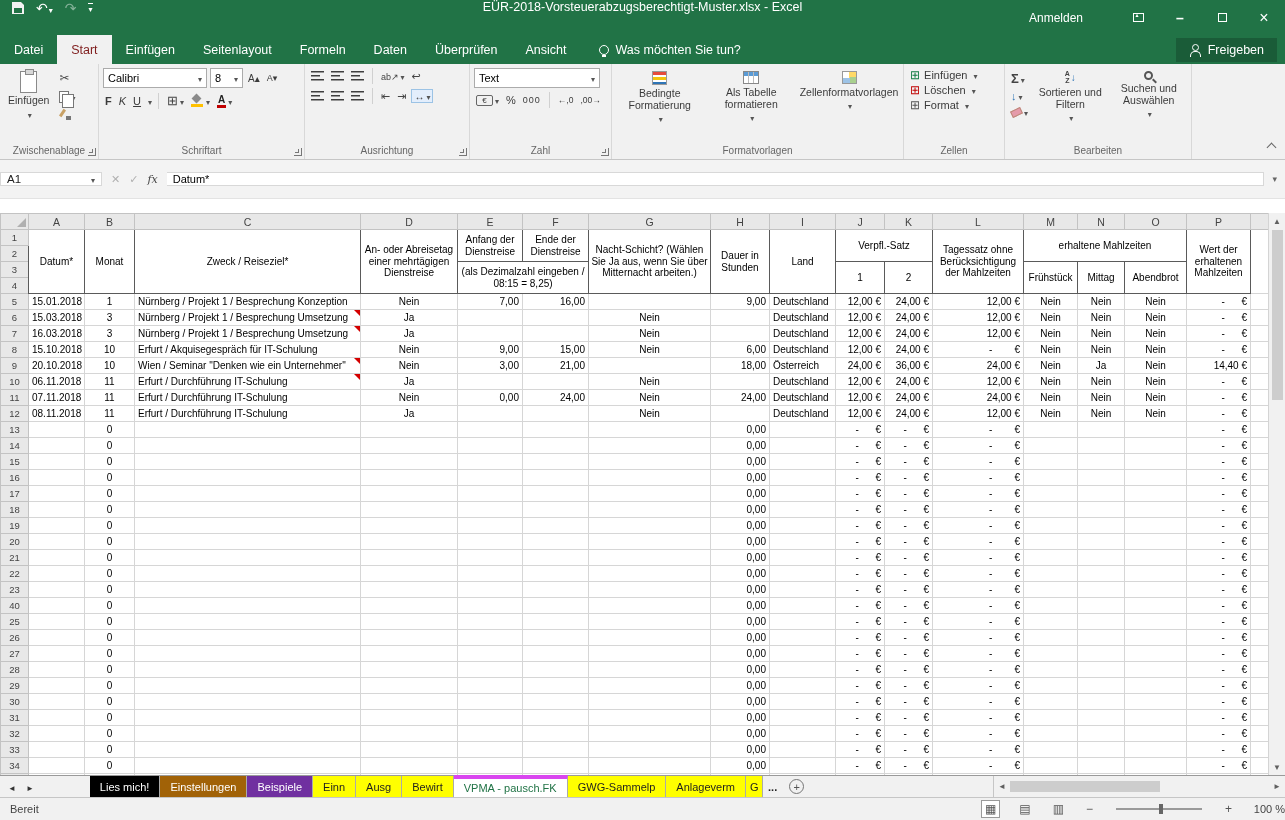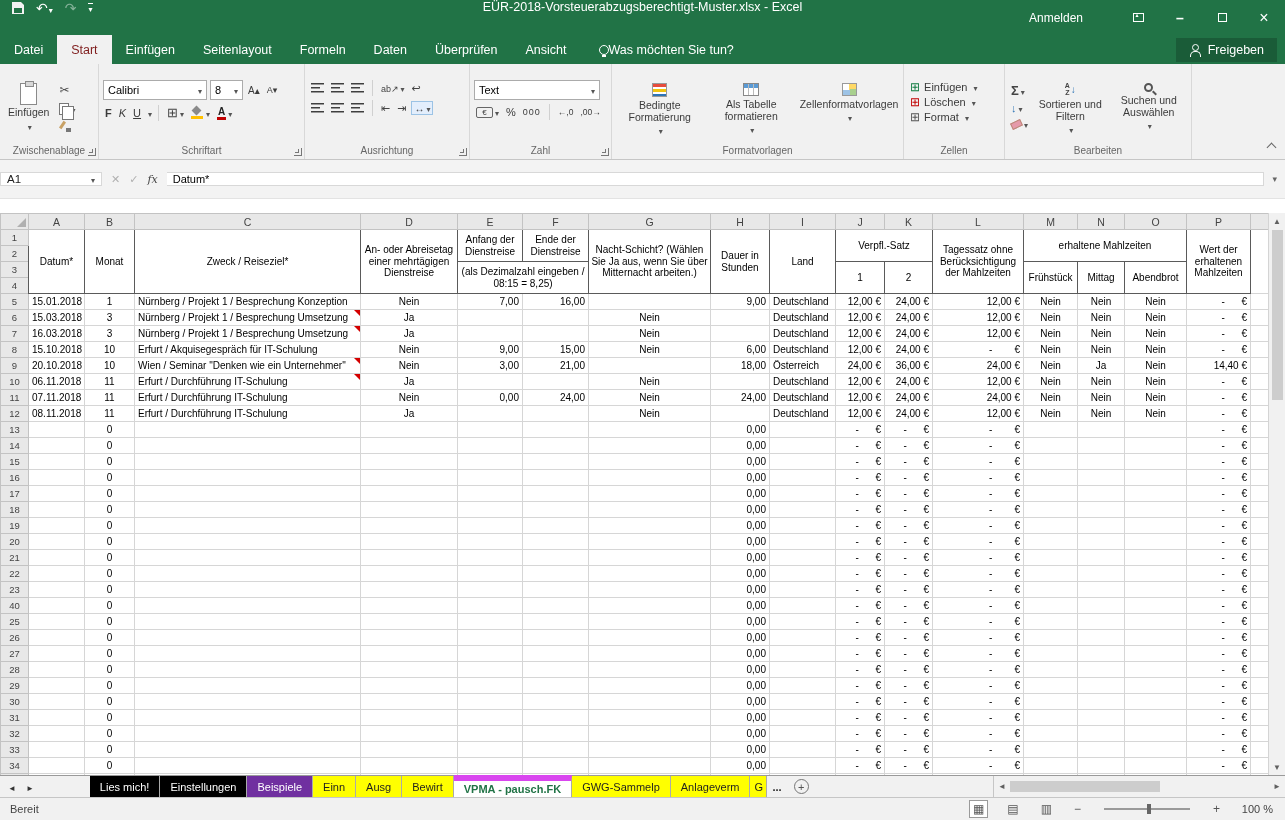--- a/index.html
+++ b/index.html
@@ -25,32 +25,32 @@
   .ico-ribopt { width:11px; height:9px; border:1px solid #fff; position:relative; display:inline-block; }
   .ico-ribopt::after { content:"▴"; position:absolute; top:-3px; left:2px; font-size:6px; }
   .ico-max { width:9px; height:9px; border:1px solid #fff; display:inline-block; }
   .glyph-min::after { content:"–"; font-weight:bold; }
   .glyph-close::after { content:"×"; font-size:16px; }
 
   
   .tabrow { height:29px; background:#217346; display:flex; align-items:stretch; color:#fff; flex:0 0 auto; }
   .rtab { display:flex; align-items:center; padding:0 14px; font-size:12.5px; white-space:nowrap; }
   .rtab.active { background:#f1f1f1; color:#7f1d1d; }
-  .tellme { display:flex; align-items:center; margin-left:18px; font-size:12.5px; white-space:nowrap; }
+  .tellme { display:flex; align-items:center; gap:7px; margin-left:18px; font-size:12.5px; white-space:nowrap; }
   .ico-bulb { width:10px; height:10px; border:1px solid #fff; border-radius:50%; position:relative; display:inline-block; }
   .ico-bulb::after { content:""; position:absolute; left:2px; bottom:-3px; width:4px; height:2px; background:#fff; }
   .share-btn { margin-left:auto; margin-right:8px; align-self:center; display:flex; align-items:center; gap:7px; background:#1a5c38; padding:5px 13px; font-size:12.5px; }
   .ico-person { width:12px; height:12px; position:relative; display:inline-block; }
   .ico-person::before { content:""; position:absolute; left:3px; top:0; width:5px; height:5px; border:1px solid #fff; border-radius:50%; }
   .ico-person::after { content:""; position:absolute; left:1px; top:7px; width:9px; height:5px; border:1px solid #fff; border-bottom:none; border-radius:5px 5px 0 0; }
 
   
   .ribbon { height:96px; background:#f1f1f1; border-bottom:1px solid #c6c6c6; display:flex; flex:0 0 auto; color:#3b3b3b; position:relative; }
   .rgroup { position:relative; border-right:1px solid #d8d8d8; display:flex; flex-direction:column; flex:0 0 auto; }
-  .rgroup-body { flex:1; display:flex; padding:16px 4px 0; gap:4px; }
+  .rgroup-body { flex:1; display:flex; padding:4px 4px 0; gap:4px; }
   .rgroup-body.col { flex-direction:column; justify-content:flex-start; gap:4px; }
   .rgroup-label { height:17px; display:flex; align-items:center; justify-content:center; font-size:10px; color:#666; }
   .launcher { position:absolute; right:2px; bottom:3px; width:8px; height:8px; border-right:1px solid #777; border-bottom:1px solid #777; }
   .launcher::after { content:""; position:absolute; right:2px; bottom:2px; width:3px; height:3px; border-right:1px solid #777; border-bottom:1px solid #777; }
   .row { display:flex; align-items:center; gap:3px; }
   .sbtn { display:inline-flex; align-items:center; padding:1px 2px; font-size:11px; color:#3b3b3b; }
   .dd::after { content:"▾"; font-size:8px; color:#555; margin-left:2px; }
   .mla { margin-left:auto; }
   .vsep { width:1px; height:16px; background:#d0d0d0; margin:0 3px; }
   .btn-big { display:flex; flex-direction:column; align-items:center; justify-content:flex-start; padding:3px 4px 1px; gap:2px; font-size:10.5px; color:#3b3b3b; text-align:center; line-height:1.1; }
@@ -148,35 +148,35 @@
   .vthumb { width:11px; height:170px; background:#cdcdcd; margin-top:1px; }
   .vfill { flex:1; }
 
   
   .tabbar { height:22px; background:#f1f1f1; border-top:1px solid #9a9a9a; display:flex; align-items:stretch; flex:0 0 auto; font-size:11px; }
   .tab-nav { display:flex; align-items:center; gap:10px; padding:0 8px; margin-right:48px; color:#333; }
   .nav-l::after { content:"◄"; font-size:8px; }
   .nav-r::after { content:"►"; font-size:8px; }
   .sheet-tabs { display:flex; align-items:stretch; }
   .stab { display:flex; align-items:center; padding:0 10px; border-right:1px solid #aaa; white-space:nowrap; }
-  .stab.active { font-weight:bold; border-top:6px solid #d946ef; margin-top:-1px; }
+  .stab.active { font-weight:normal; border-top:4px solid #d946ef; margin-top:-1px; }
   .stab.trunc { width:17px; overflow:hidden; padding:0 4px; }
   .tab-overflow { display:flex; align-items:center; padding:0 5px; color:#222; font-weight:bold; }
   .newsheet { align-self:center; width:15px; height:15px; border-radius:50%; border:1px solid #767676; color:#555; display:flex; align-items:center; justify-content:center; font-size:11px; margin-left:7px; }
   .newsheet::after { content:"+"; }
   .tabbar-fill { flex:1; }
   .hscroll { width:292px; display:flex; align-items:center; background:#f1f1f1; border-left:1px solid #c6c6c6; padding:0 4px; gap:4px; }
   .harrow { font-size:8px; color:#606060; }
   .hthumb { width:150px; height:11px; background:#cdcdcd; }
   .hfill { flex:1; }
 
   
   .statusbar { height:23px; background:#f1f1f1; border-top:1px solid #c6c6c6; display:flex; align-items:center; font-size:11px; color:#444; flex:0 0 auto; }
   .sb-mode { padding-left:10px; }
-  .sb-right { margin-left:auto; display:flex; align-items:center; gap:16px; padding-right:12px; }
+  .sb-right { margin-left:auto; display:flex; align-items:center; gap:16px; }
   .vw { font-size:12px; color:#555; padding:1px 3px; }
   .vw.active { border:1px solid #9a9a9a; background:#fff; }
   .vw1::after { content:"▦"; } .vw2::after { content:"▤"; } .vw3::after { content:"▥"; }
   .zoom-minus::after { content:"−"; } .zoom-plus::after { content:"+"; }
   .zoomtrack { width:86px; height:2px; background:#9a9a9a; position:relative; margin:0 4px; }
   .zoomtrack::before { content:""; position:absolute; left:50%; top:-2px; width:1px; height:6px; background:#9a9a9a; }
   .zoomthumb { position:absolute; left:50%; top:-4px; width:4px; height:10px; background:#666; }
   .zoom-label { min-width:34px; text-align:right; }
 </style>
 </head>
@@ -1177,21 +1177,21 @@
     </div>
   </div>
 
   <div class="tabbar">
     <div class="tab-nav">
       <span class="nav-l"></span>
       <span class="nav-r"></span>
     </div>
     <div class="sheet-tabs" id="sheet-tabs">
         <div class="stab" style="background: rgb(0, 0, 0); color: rgb(255, 255, 255);">Lies mich!</div>
-        <div class="stab" style="background: #000000; color: rgb(255, 255, 255);">Einstellungen</div>
+        <div class="stab" style="background: #a16207; color: rgb(255, 255, 255);">Einstellungen</div>
         <div class="stab" style="background: rgb(112, 48, 160); color: rgb(255, 255, 255);">Beispiele</div>
         <div class="stab" style="background: rgb(255, 255, 0); color: rgb(31, 31, 31);">Einn</div>
         <div class="stab" style="background: rgb(255, 255, 0); color: rgb(31, 31, 31);">Ausg</div>
         <div class="stab" style="background: rgb(255, 255, 0); color: rgb(31, 31, 31);">Bewirt</div>
         <div class="stab active" style="background: rgb(255, 255, 255); color: rgb(33, 115, 70);">VPMA - pausch.FK</div>
         <div class="stab" style="background: rgb(255, 255, 0); color: rgb(31, 31, 31);">GWG-Sammelp</div>
         <div class="stab" style="background: rgb(255, 255, 0); color: rgb(31, 31, 31);">Anlageverm</div>
         <div class="stab trunc" style="background: rgb(255, 255, 0); color: rgb(31, 31, 31);">G</div>
       </div>
     <div class="tab-overflow">...</div>

